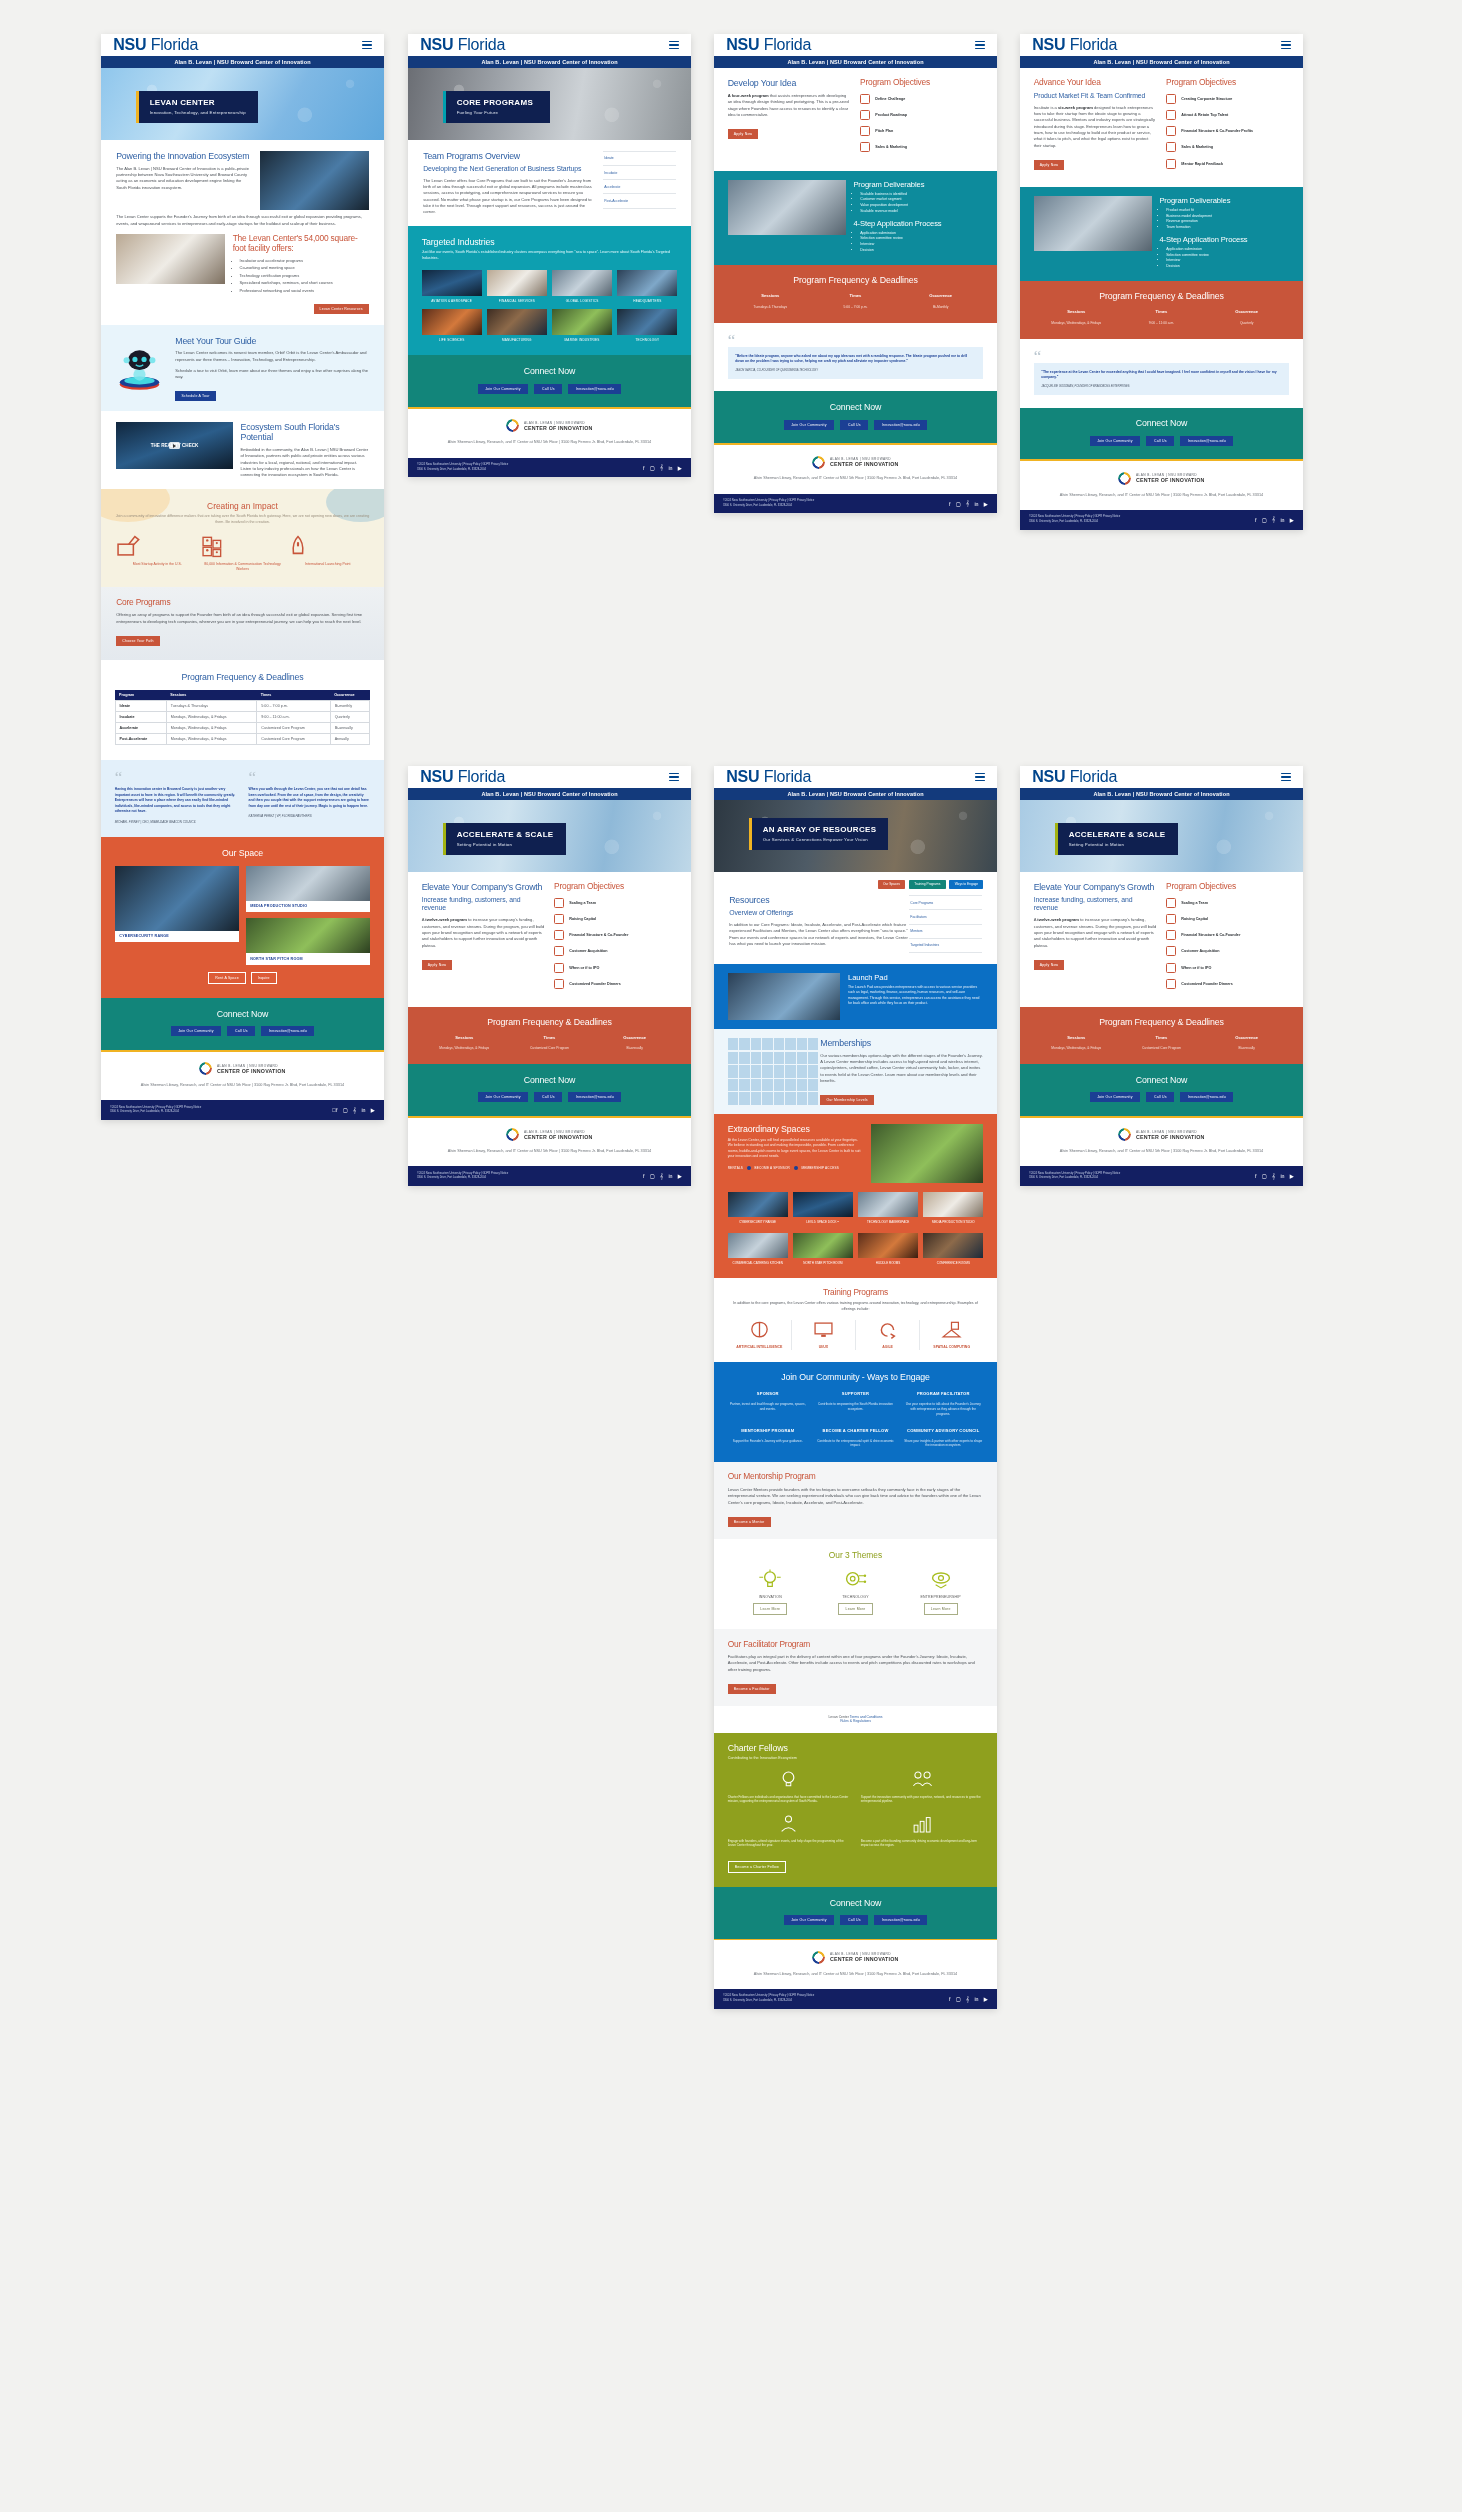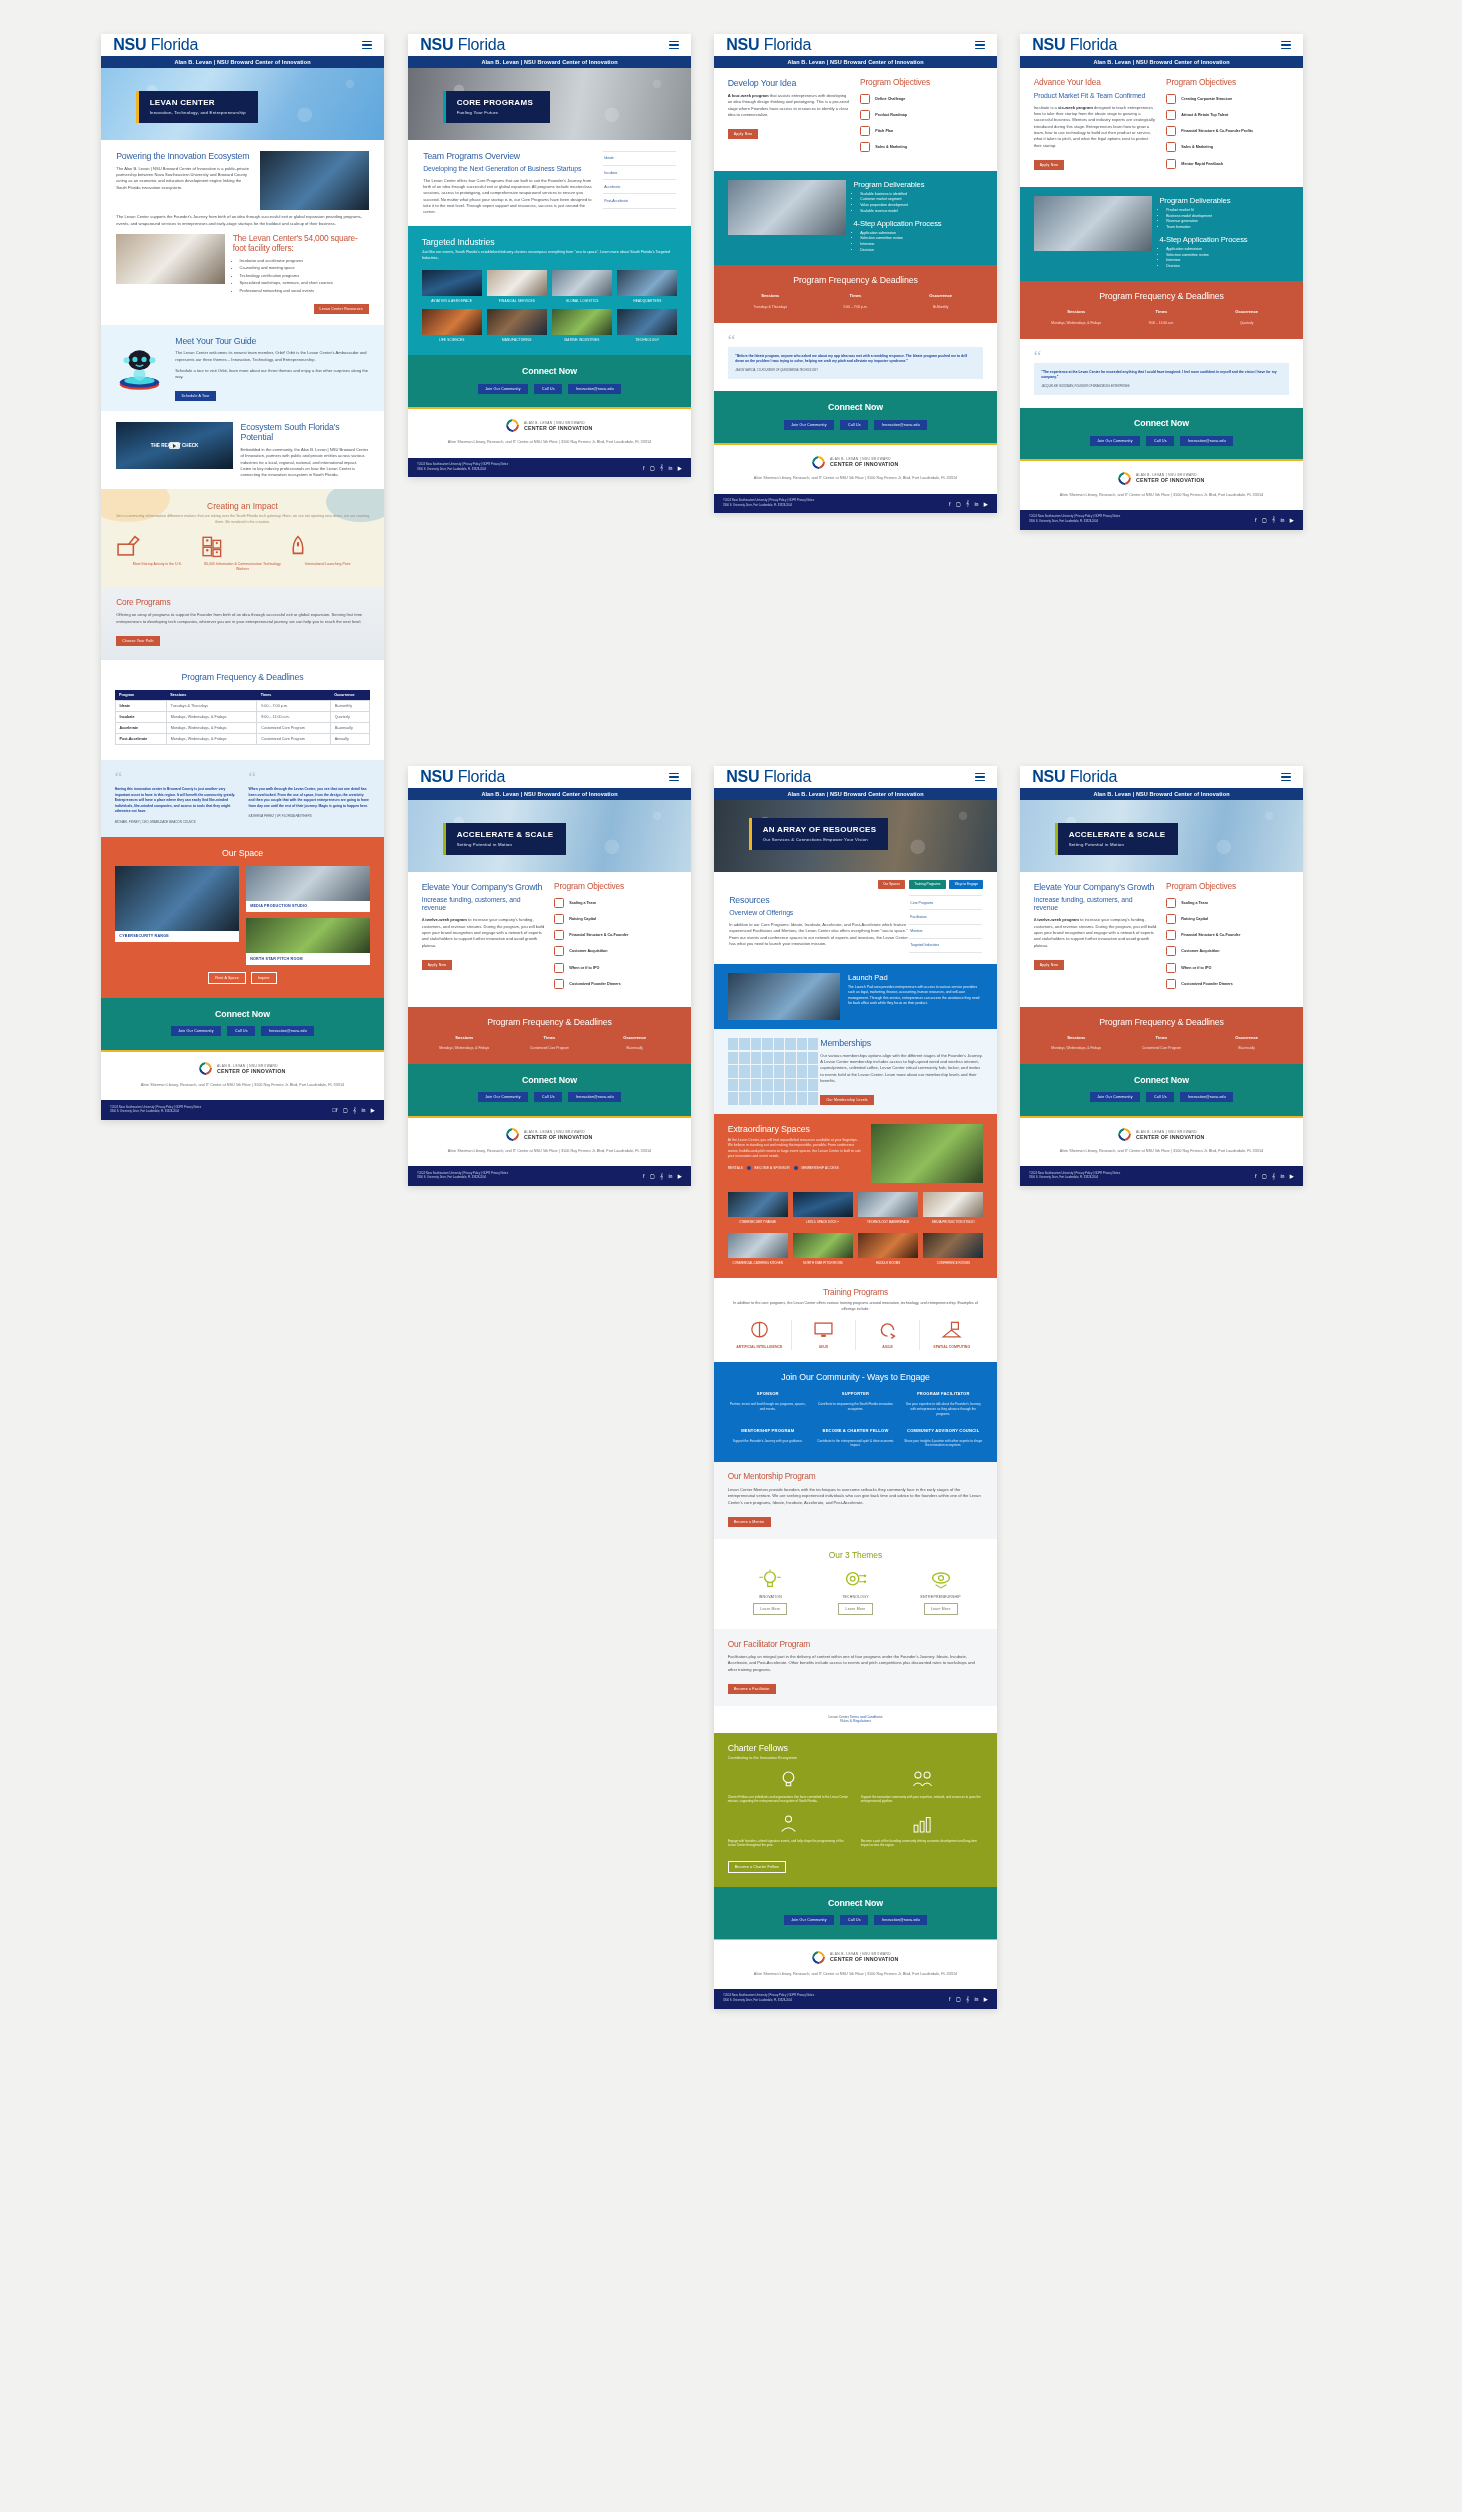--- a/index.html
+++ b/index.html
@@ -113,21 +113,21 @@
   .spgrid { display:flex; gap:6.1px; }
   .spleft { flex:1; }
   .spright{ flex:1; display:flex; flex-direction:column; gap:6.1px; }
   .spcard { background:#fff; }
   .spcard .im { height:35px; }
   .spcard .cap { font-size:3.7px; font-weight:700; color:#1b3f94; padding:3.8px 4.6px; text-align:left; letter-spacing:0.2px;}
   .spbtns { margin-top:7.6px; display:flex; gap:4.6px; justify-content:center; }
 
   
   .connect { background:#12857a; padding:10.7px 13.7px 13.7px; text-align:center; position:relative; overflow:hidden;}
-  .connect .h-white { margin-bottom:7.6px;font-weight:bold; }
+  .connect .h-white { margin-bottom:7.6px; }
   .cbtns { display:flex; gap:6.1px; justify-content:center; }
   .cbtns .btn { padding:3px 7.6px; }
   .goldline { height:1.5px; background:#f0b323; }
 
   
   .foot { background:#fff; padding:10.7px 13.7px 12.2px; text-align:center; }
   .flogo { display:flex; align-items:center; justify-content:center; gap:4.6px; }
   .ring { width:13px; height:13px; border-radius:50%;
     background:conic-gradient(#f0b323 0 25%, #c8553a 0 50%, #1b3f94 0 75%, #12857a 0 100%);
     -webkit-mask: radial-gradient(circle, transparent 0 4px, #000 4.3px); mask:radial-gradient(circle, transparent 0 4px, #000 4.3px); }

